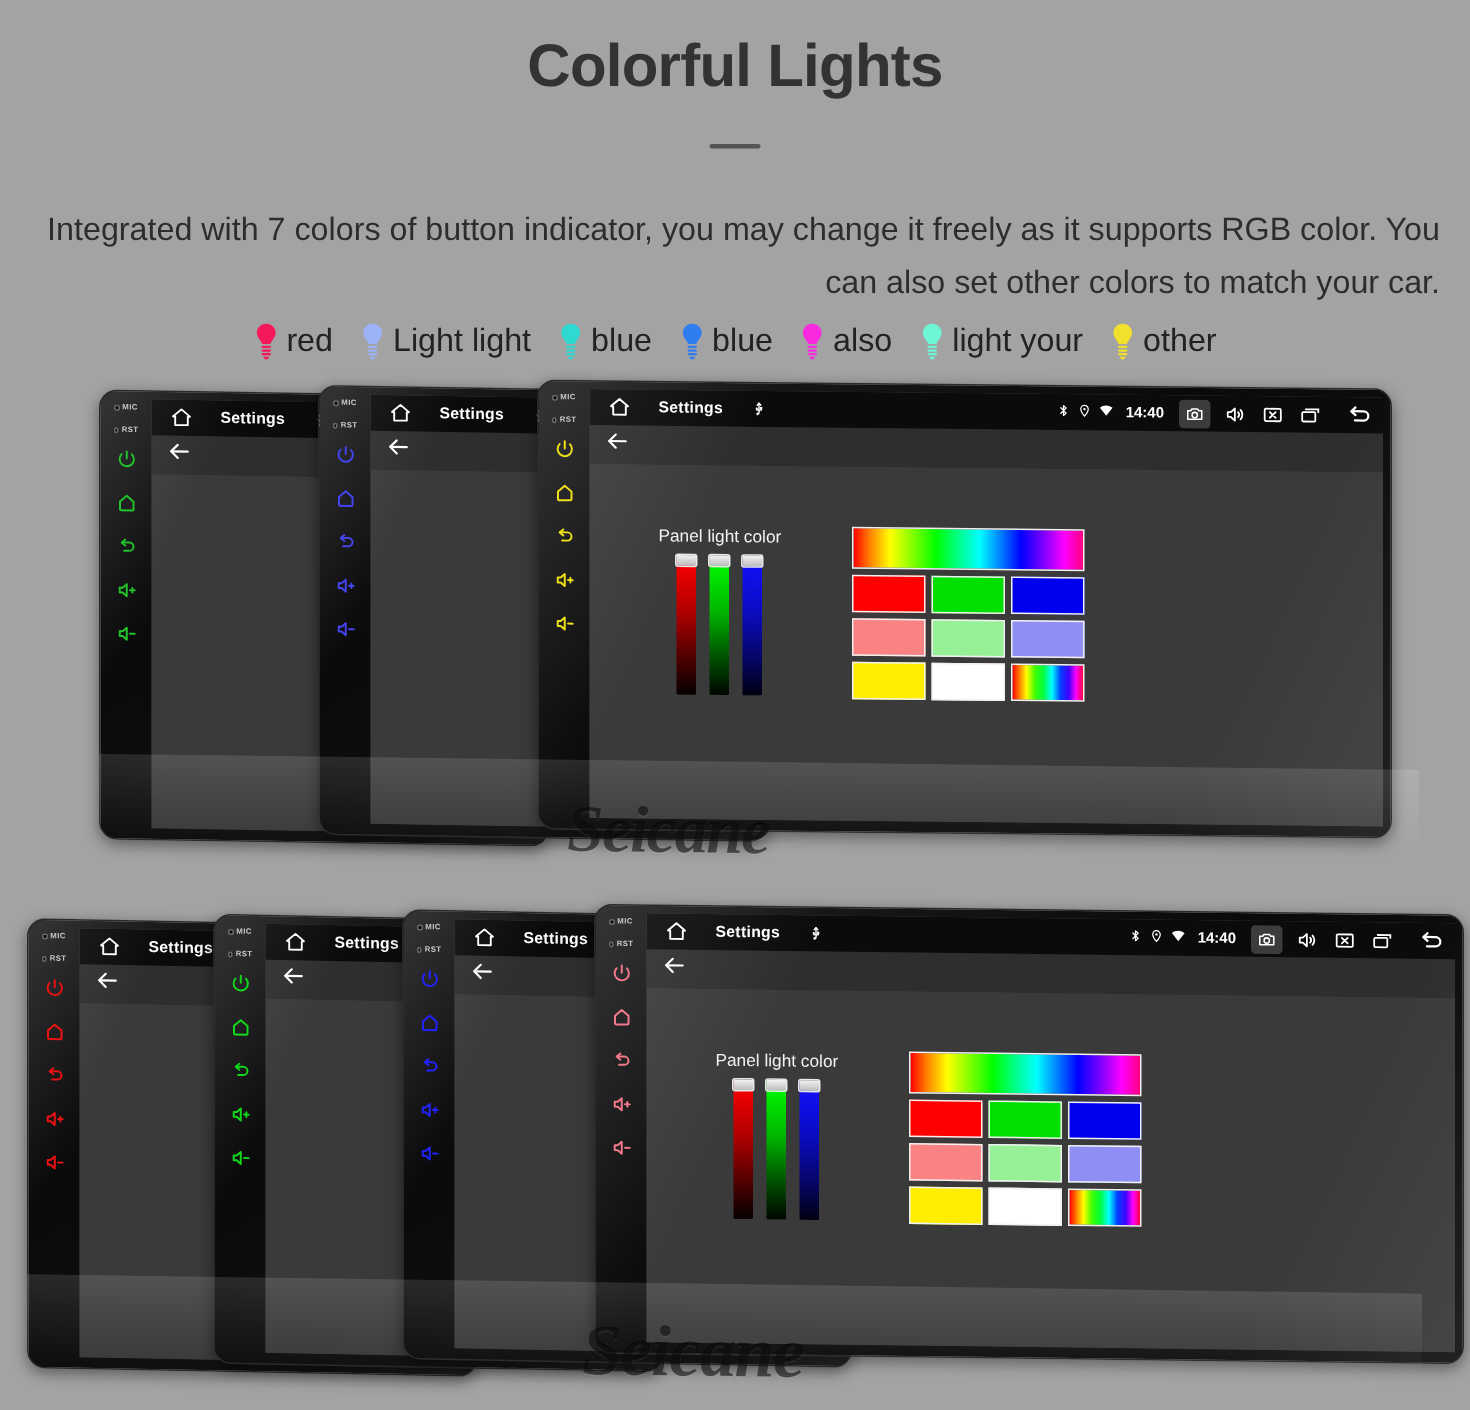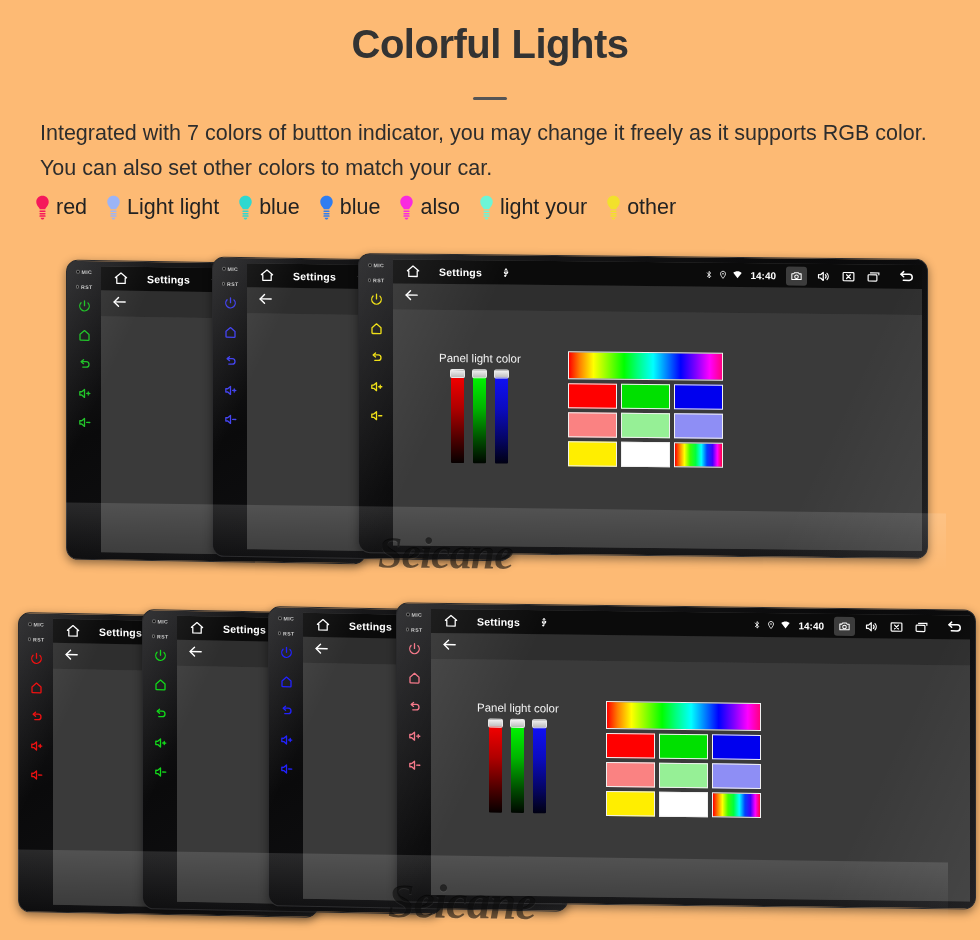--- a/index.html
+++ b/index.html
@@ -2,51 +2,52 @@
 <html><head>
 <meta charset="utf-8">
 <style>
   * { box-sizing: border-box; margin: 0; padding: 0; }
   html, body {
     width: 980px; height: 940px;
     background: #ffffff;
     font-family: "Liberation Sans", sans-serif;
     overflow: hidden;
   }
-  .page { position: relative; width: 980px; height: 940px; background:#fdba74; }
+  .page { position: relative; width: 980px; height: 940px; background:#a3a3a3; }
 
   
   .title {
     text-align: center;
     font-size: 40px;
     font-weight: bold;
     color: #333333;
     letter-spacing: -0.5px;
     padding-top: 22px;
     line-height: 1.1;
   }
   .rule-wrap { text-align:center; margin-top: 20px; }
   .rule {
     display:inline-block;
     width: 34px; height: 3px;
     background: #555;
     border-radius: 2px;
   }
   .subtitle {
-    text-align:left;
+    text-align:right;
     font-size: 21.5px;
     color: #2d2d2d;
     line-height: 1.62;
-    margin-top: 12px;
-    padding: 0 40px;
+    margin-top: 32px;
+    padding: 0 20px;
   }
 
   
   .legend {
     display:flex;
+    justify-content: center;
     align-items: center;
     gap: 0px;
     margin-top: 8px;
     padding: 0 34px;
   }
   .legend-item {
     display:flex; align-items:center;
     font-size: 21.5px;
     color: #222;
     white-space: nowrap;

